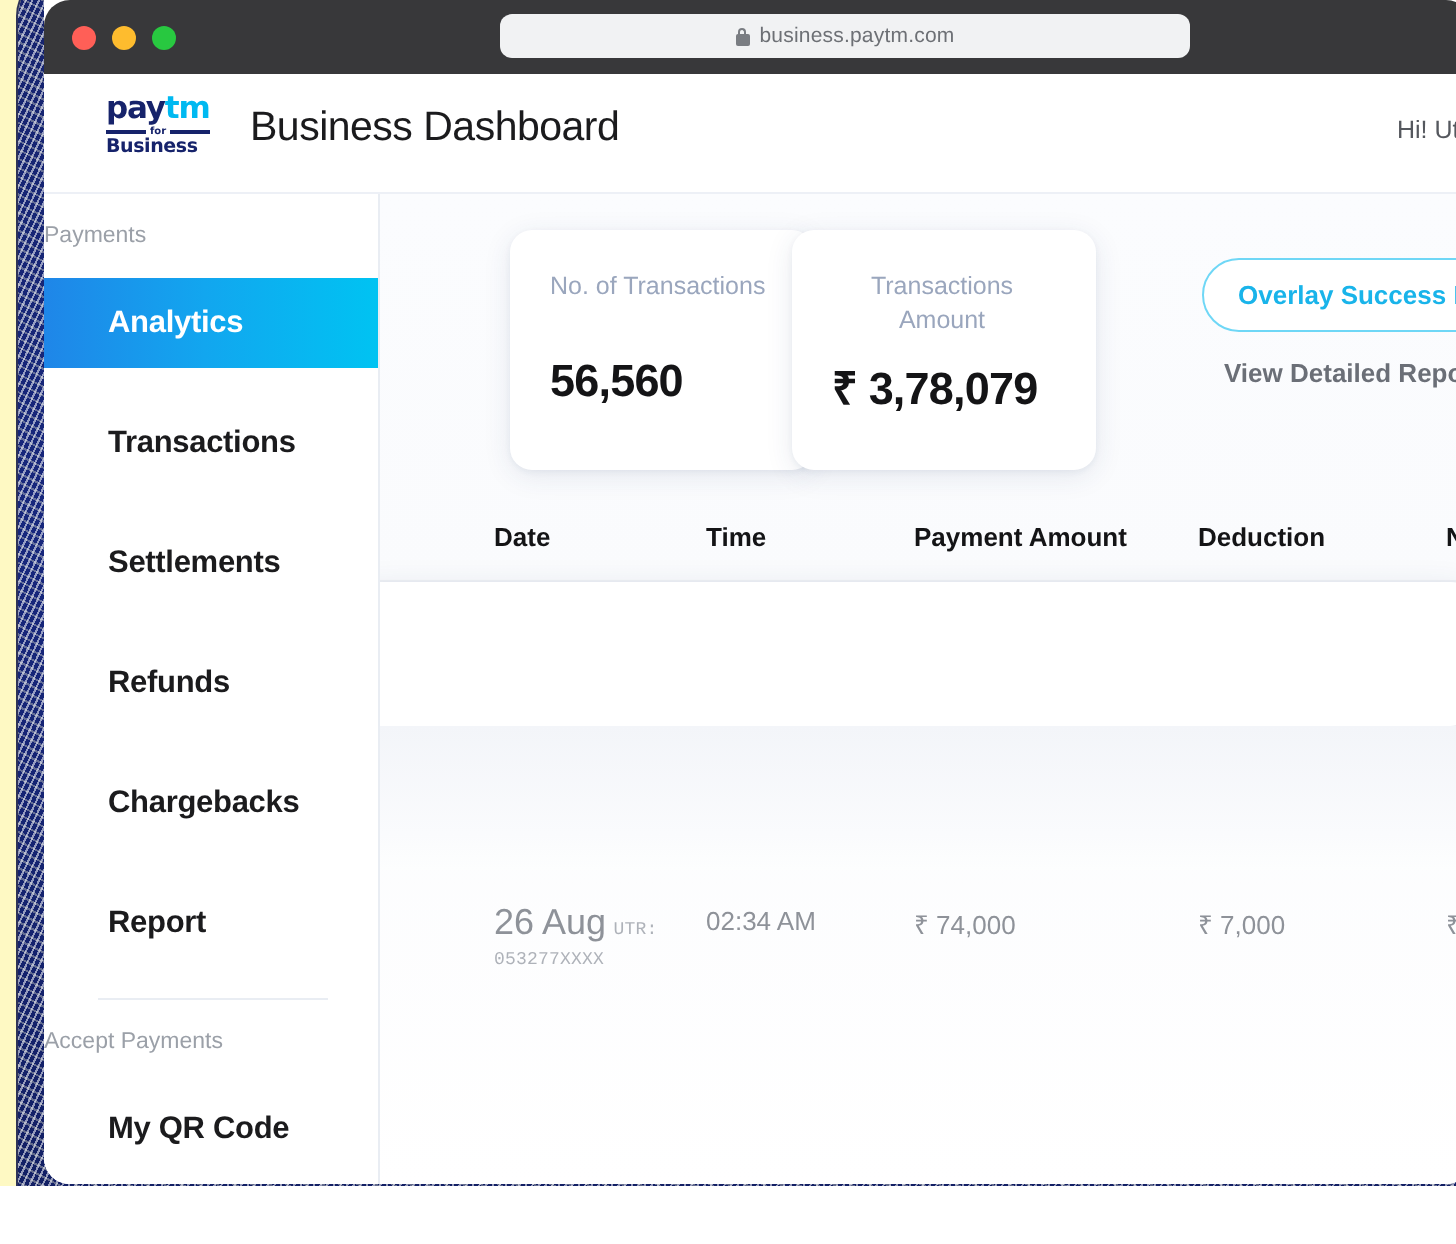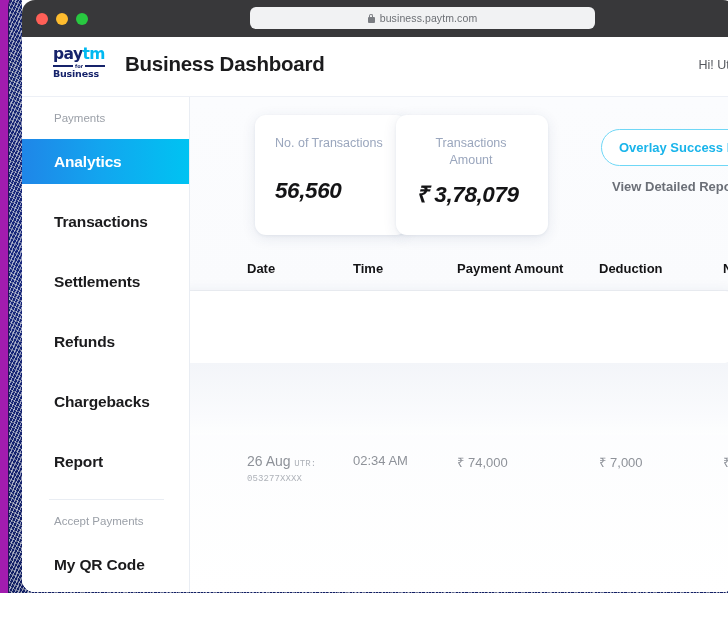--- a/index.html
+++ b/index.html
@@ -13,21 +13,21 @@
     overflow: hidden;
     font-family: "Liberation Sans", sans-serif;
     -webkit-font-smoothing: antialiased;
   }
 
   
   #canvas {
     position: relative;
     width: 728px;
     height: 593px;
-    background: #a21caf;
+    background: #fef9c3;
     overflow: hidden;
   }
 
   
   #glow {
     position: absolute;
     left: 9px;
     top: -14px;
     width: 740px;
     height: 628px;
@@ -170,21 +170,21 @@
     letter-spacing: -.2px;
     line-height: 10px;
     font-family: "DejaVu Sans", sans-serif;
     margin-top: 0px;
   }
   #apptitle {
     position: absolute;
     left: 103px;
     top: 15px;
     font-size: 20.5px;
-    font-weight: 700;
+    font-weight: 400;
     color: #1b1b1d;
     letter-spacing: -.25px;
   }
   #greeting {
     position: absolute;
     right: 0px;
     top: 21px;
     font-size: 12.5px;
     color: #55585e;
     white-space: nowrap;
@@ -201,21 +201,20 @@
     position: absolute;
     left: 0; top: 0;
     width: 167px;
     height: 496px;
     background: #ffffff;
     border-right: 1px solid #e9edf3;
   }
   .side-caption {
     font-size: 11.5px;
     color: #9ba0a8;
-    padding-left: 32px;
     margin-top: 15px;
     margin-bottom: 8px;
   }
   .side-item {
     height: 45px;
     display: flex;
     align-items: center;
     padding-left: 32px;
     font-size: 15.5px;
     font-weight: 700;
@@ -265,21 +264,20 @@
     color: #9aa6bd;
   }
   .card .cvalue {
     position: absolute;
     left: 20px; top: 63px;
     font-size: 22.5px;
     font-weight: 700;
     color: #141416;
     letter-spacing: -.4px;
     white-space: nowrap;
-    font-style: italic;
   }
 
   
   #overlay-btn {
     position: absolute;
     left: 411px;
     top: 32px;
     height: 37px;
     padding: 0 17px;
     min-width: 164px;
@@ -335,21 +333,21 @@
   .row.data {
     font-size: 13px;
     color: #8e9299;
   }
   .row.data .c-date,
   .row.data .c-time,
   .row.data .c-pay,
   .row.data .c-ded,
   .row.data .c-net { top: 18px; }
   .row.data .date-main {
-    font-size: 14px;
+    font-size: 18px;
     color: #8e9299;
     line-height: 16px;
   }
   .row.data .utr {
     font-size: 9px;
     color: #aeb2b9;
     margin-top: 3px;
     letter-spacing: .1px;
     font-family: Liberation Mono, monospace;
   }

